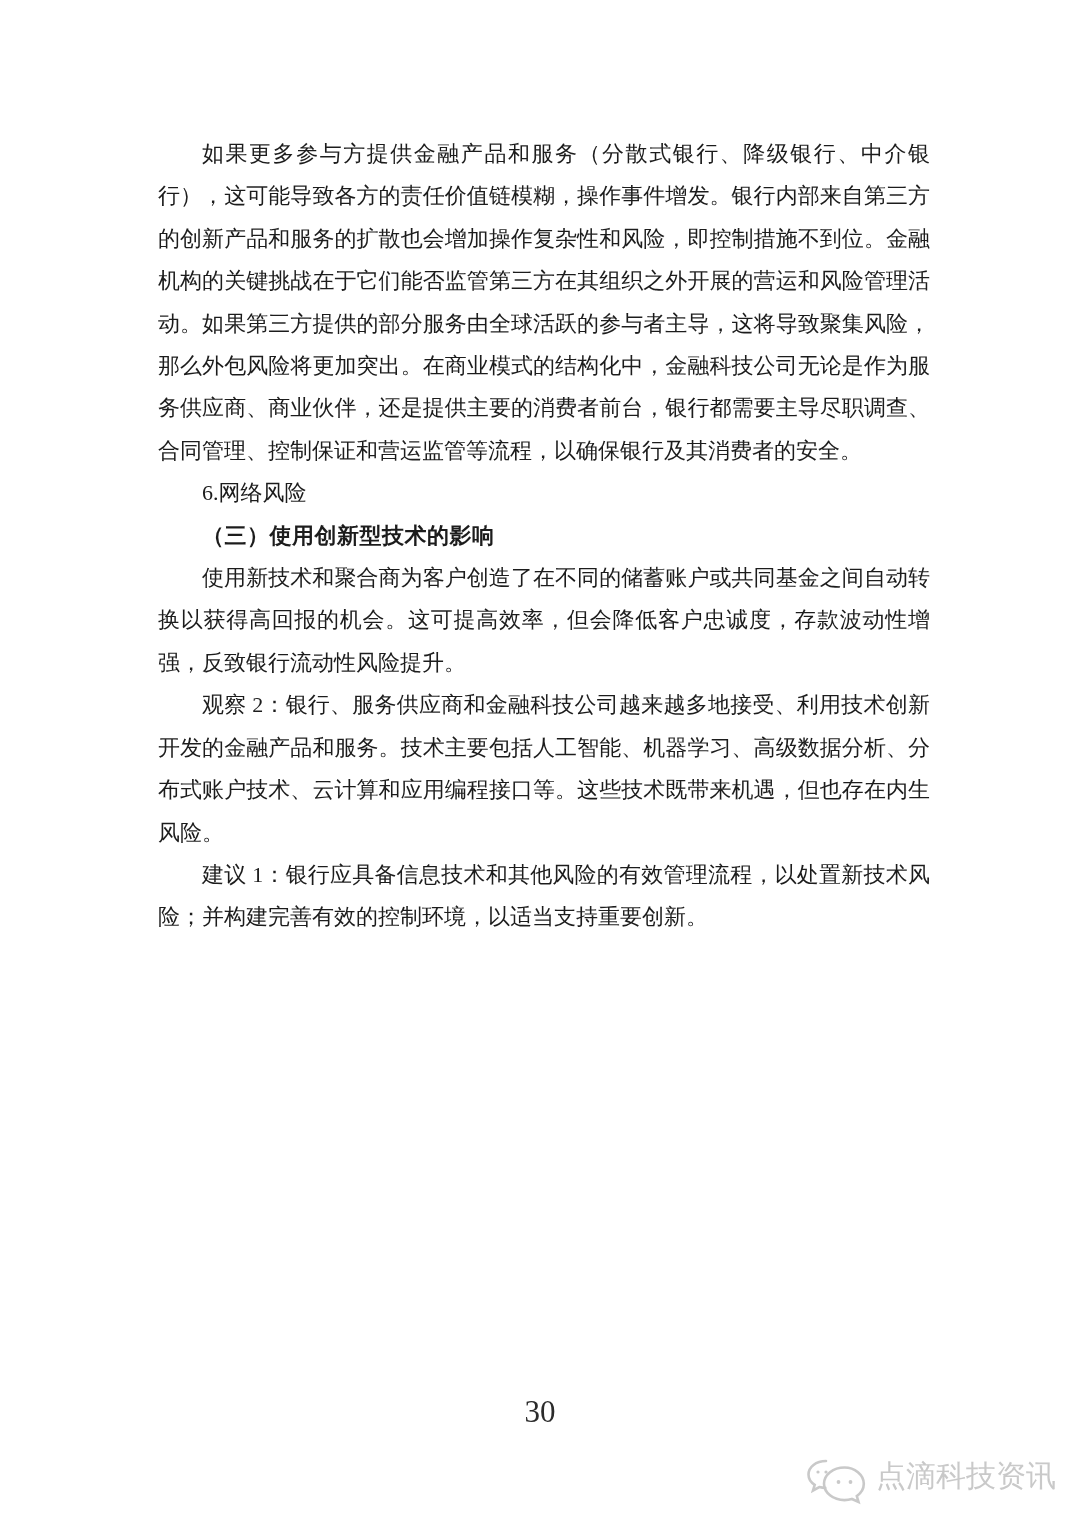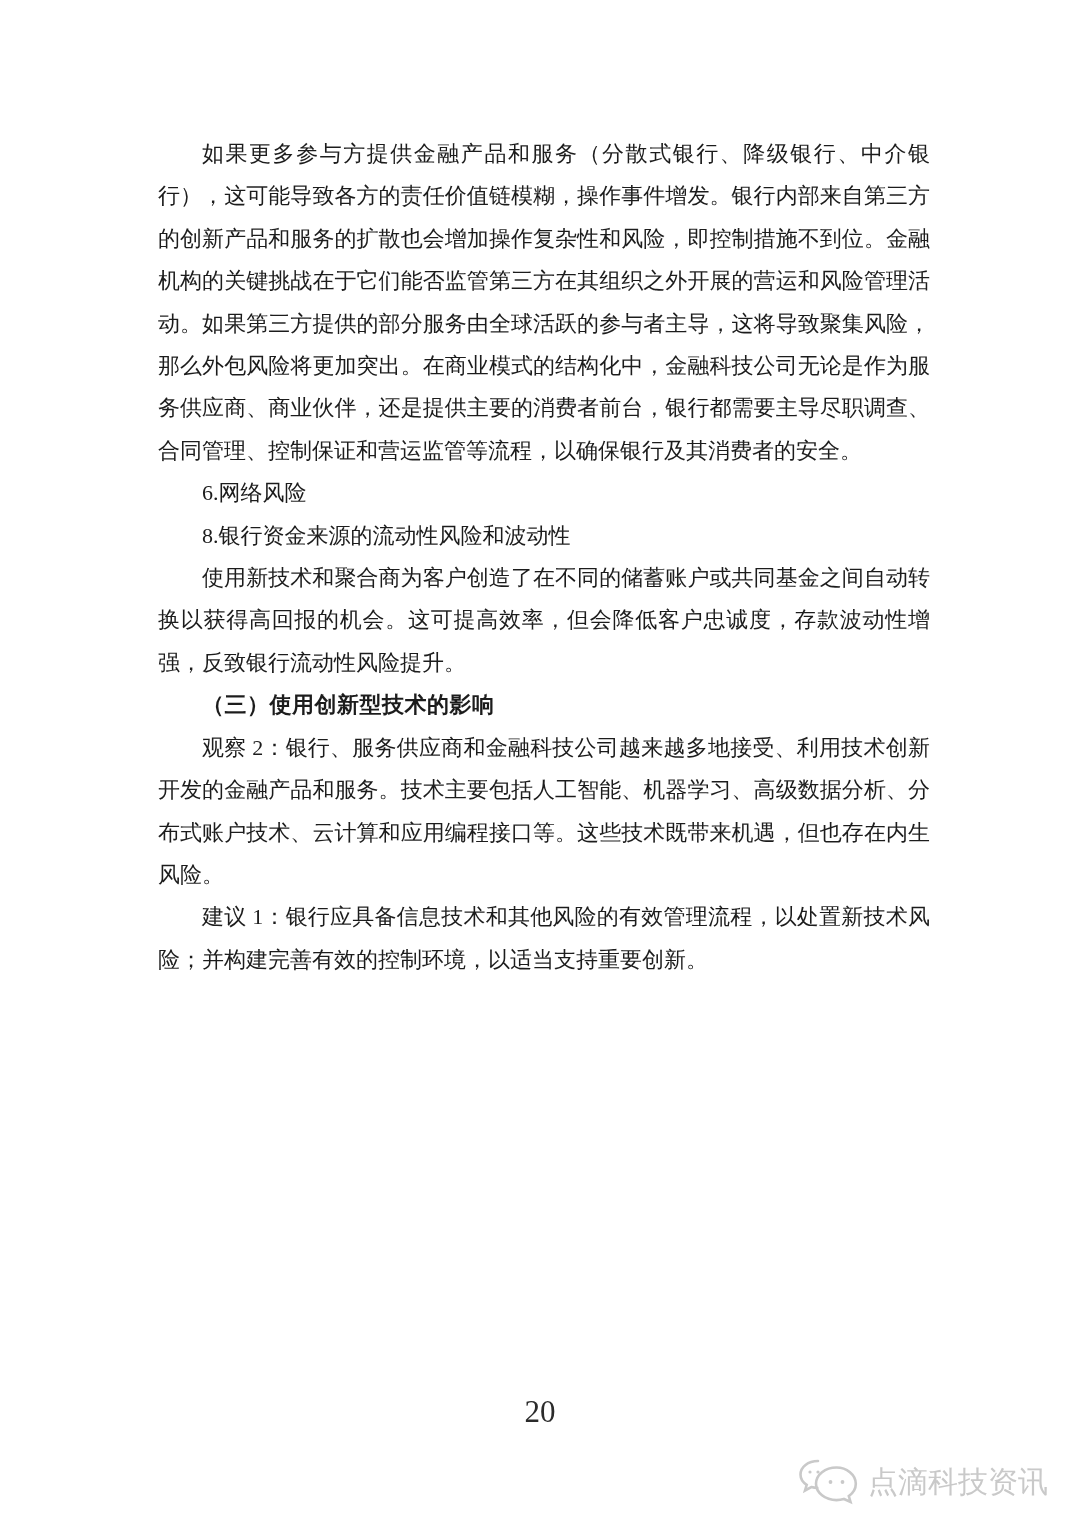--- a/index.html
+++ b/index.html
@@ -45,50 +45,48 @@
     left: 0;
     width: 1080px;
     text-align: center;
     font-size: 31px;
     color: #2b2b2b;
     font-family: "Liberation Serif", "DejaVu Serif", serif;
   }
   .watermark {
     position: absolute;
     top: 1456px;
-    right: 32px;
+    right: 24px;
     display: flex;
-    align-items: center;
     gap: 7px;
     color: #c9c9c9;
     font-size: 30px;
     font-family: "Liberation Sans", "DejaVu Sans", sans-serif;
     text-shadow: 0 1px 0 #ffffff;
     user-select: none;
   }
   .watermark svg {
     display: block;
   }
 </style>
 </head>
 <body>
 
 <div class="page">
 
   <div class="doc-body">
       <div class="blk paragraph">如果更多参与方提供金融产品和服务（分散式银行、降级银行、中介银行），这可能导致各方的责任价值链模糊，操作事件增发。银行内部来自第三方的创新产品和服务的扩散也会增加操作复杂性和风险，即控制措施不到位。金融机构的关键挑战在于它们能否监管第三方在其组织之外开展的营运和风险管理活动。如果第三方提供的部分服务由全球活跃的参与者主导，这将导致聚集风险，那么外包风险将更加突出。在商业模式的结构化中，金融科技公司无论是作为服务供应商、商业伙伴，还是提供主要的消费者前台，银行都需要主导尽职调查、合同管理、控制保证和营运监管等流程，以确保银行及其消费者的安全。</div>
       <div class="blk numbered-heading">6.网络风险</div>
-      <div class="blk numbered-heading">8.银行资金来源的流动性风险和波动性</div>
+      <div class="blk section-heading">（三）使用创新型技术的影响</div>
       <div class="blk paragraph">使用新技术和聚合商为客户创造了在不同的储蓄账户或共同基金之间自动转换以获得高回报的机会。这可提高效率，但会降低客户忠诚度，存款波动性增强，反致银行流动性风险提升。</div>
-      <div class="blk section-heading">（三）使用创新型技术的影响</div>
       <div class="blk paragraph">观察 2：银行、服务供应商和金融科技公司越来越多地接受、利用技术创新开发的金融产品和服务。技术主要包括人工智能、机器学习、高级数据分析、分布式账户技术、云计算和应用编程接口等。这些技术既带来机遇，但也存在内生风险。</div>
       <div class="blk paragraph">建议 1：银行应具备信息技术和其他风险的有效管理流程，以处置新技术风险；并构建完善有效的控制环境，以适当支持重要创新。</div>
     </div>
 
-  <div class="page-number">20</div>
+  <div class="page-number">30</div>
 
   <div class="watermark">
     <span>
       <svg width="64" height="52" viewBox="0 0 64 52" aria-hidden="true">
         <path d="M21 5 C11 5 3.5 11 3.5 18.5 c0 4.2 2.4 7.9 6.2 10.3 L8 34.5 l6.3-3.4 c1.9 .5 3.9 .8 6 .8" fill="none" stroke="currentColor" stroke-width="2.6" stroke-linecap="round"></path>
         <circle cx="13" cy="16" r="1.6" fill="currentColor"></circle>
         <circle cx="21" cy="16" r="1.6" fill="currentColor"></circle>
         <path d="M39.5 11.5 c-11.3 0 -20.5 7.3 -20.5 16.3 0 9 9.2 16.3 20.5 16.3 2.6 0 5.1 -.4 7.4 -1.1 L53.5 46 l-1.7 -5.9 c4.3 -3 7 -7.3 7 -12.3 0 -9 -9.2 -16.3 -19.3 -16.3 Z" fill="none" stroke="currentColor" stroke-width="2.6" stroke-linecap="round"></path>
         <circle cx="33.5" cy="26" r="1.9" fill="currentColor"></circle>
         <circle cx="45.5" cy="26" r="1.9" fill="currentColor"></circle>

